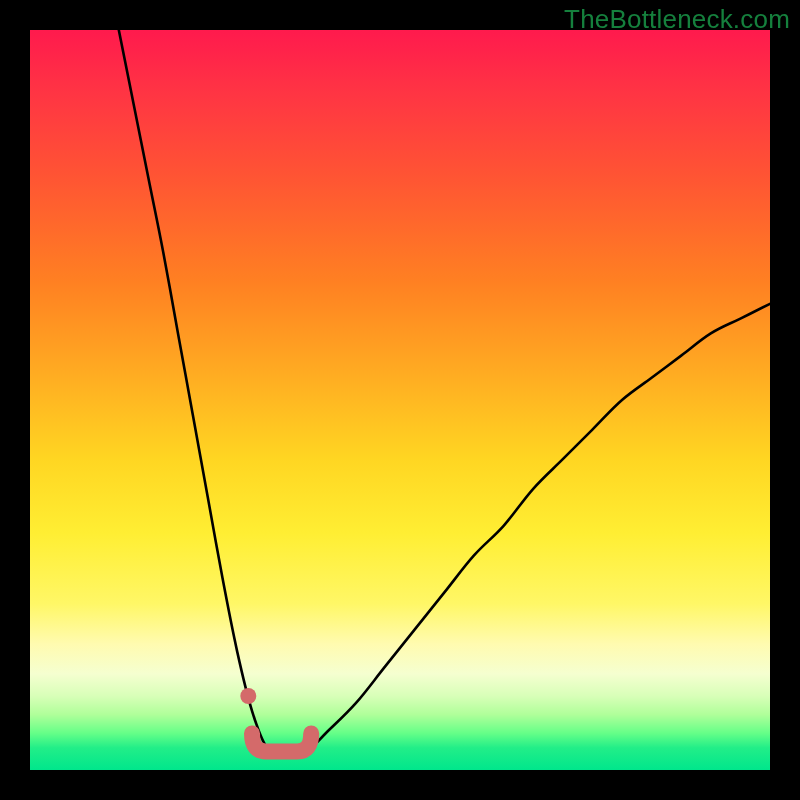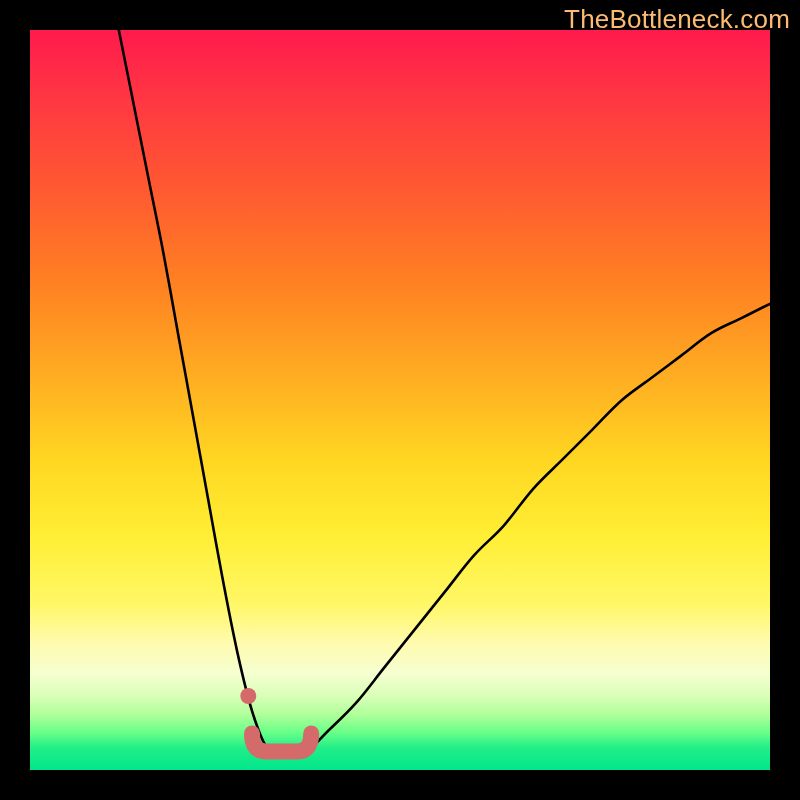--- a/index.html
+++ b/index.html
@@ -33,21 +33,21 @@
       #22ee88 97%,
       #00e68c 100%
     );
   }
   .watermark {
     position: absolute;
     top: 4px;
     right: 10px;
     font-family: Arial, Helvetica, sans-serif;
     font-size: 26px;
-    color: #fdba74;
+    color: #15803d;
     letter-spacing: 0.2px;
     font-weight: 500;
   }
   svg.curve-layer {
     position: absolute;
     left: 0; top: 0;
     width: 740px; height: 740px;
   }
   .curve {
     fill: none;

